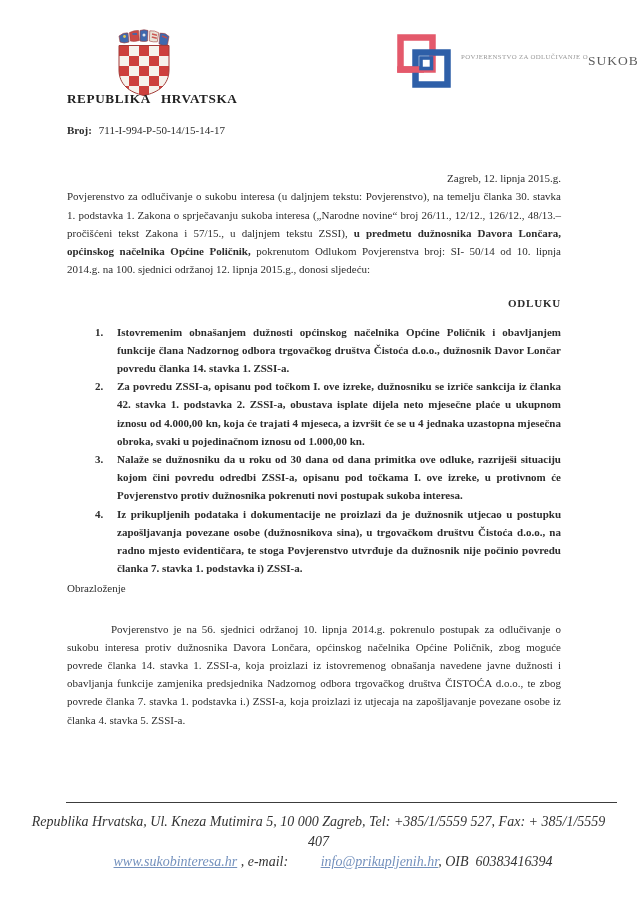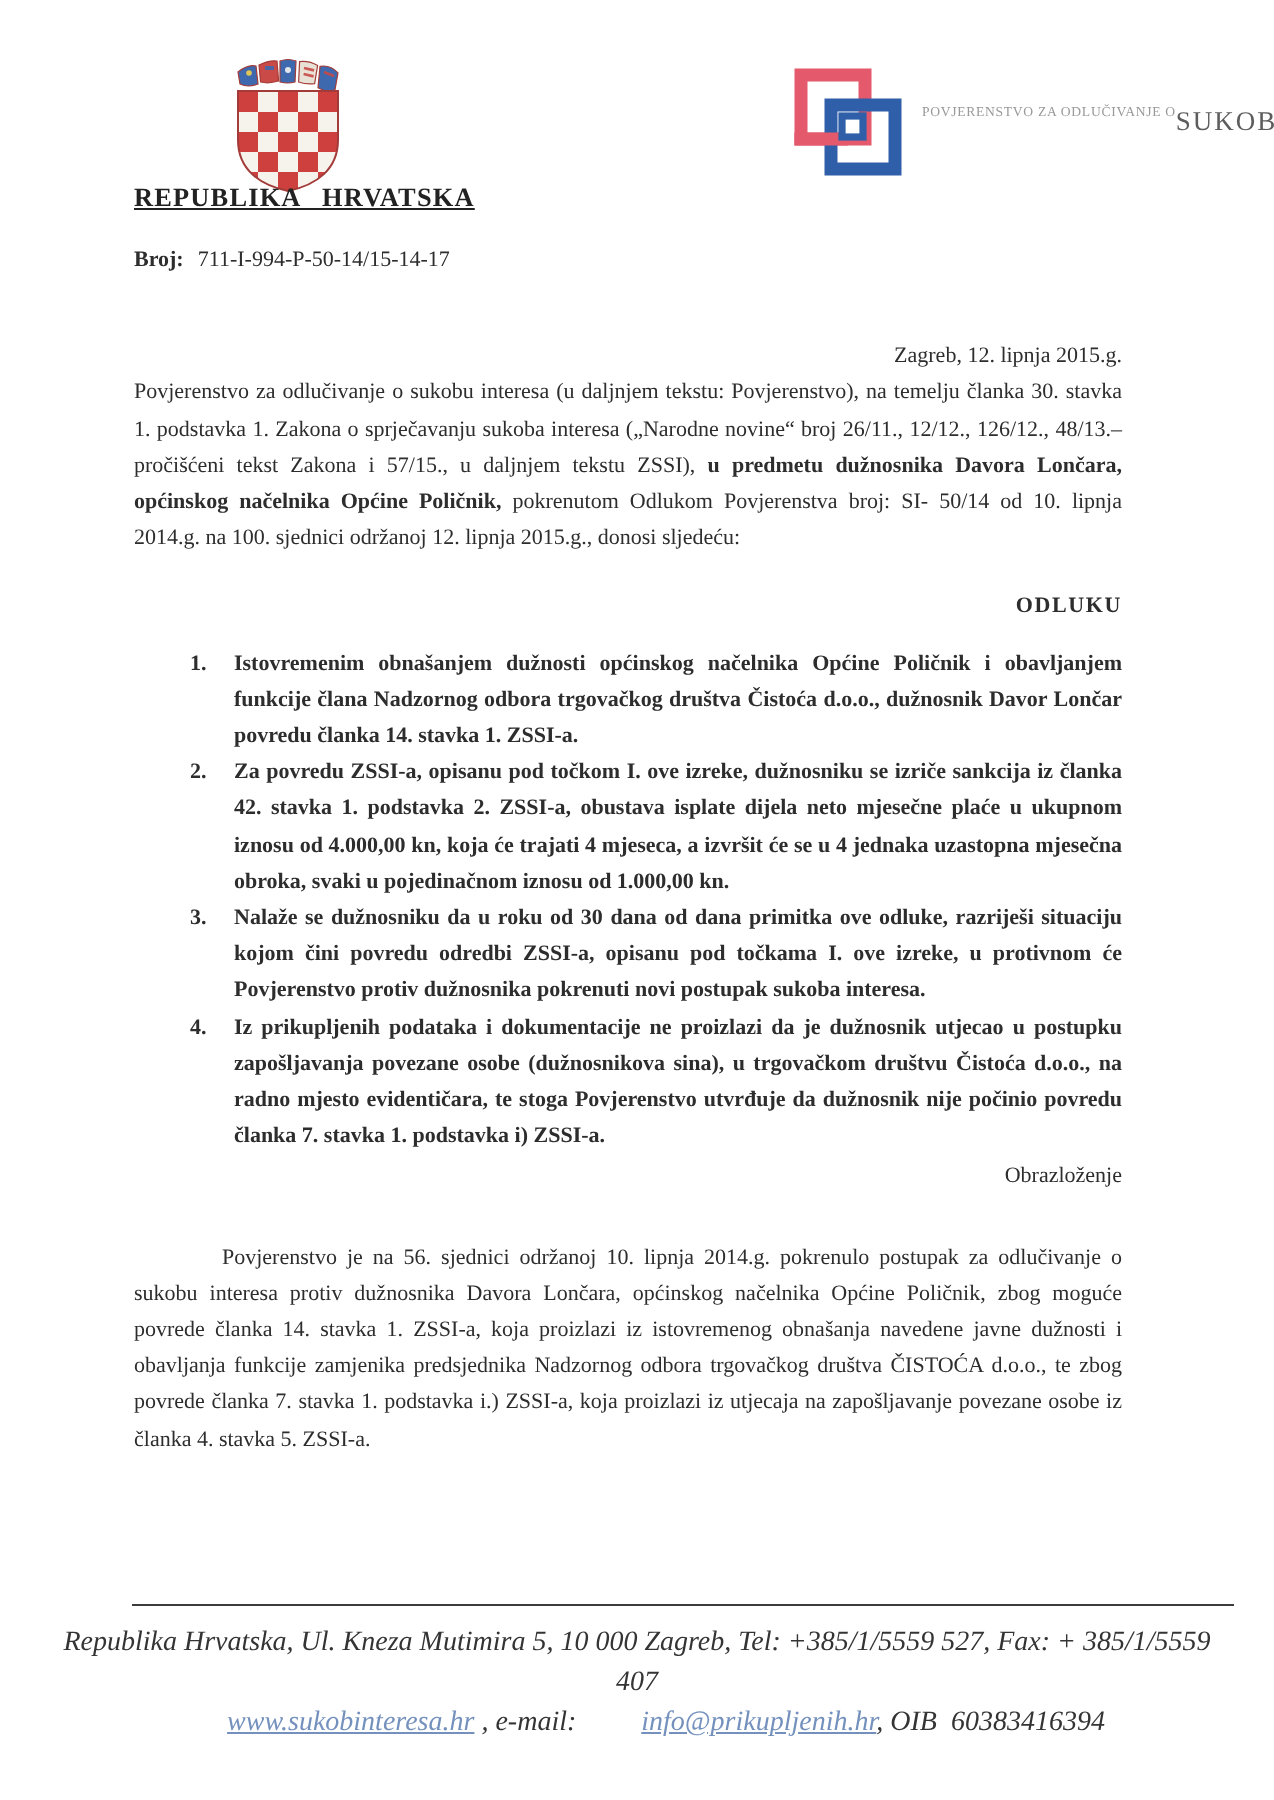--- a/index.html
+++ b/index.html
@@ -8,21 +8,20 @@
     background:#ffffff; overflow:hidden;
     font-family:"Liberation Serif", serif; color:#2d2d2d;
   }
 
   
   .coa { position:absolute; left:115px; top:28px; width:58px; height:68px; }
   .republika {
     position:absolute; left:67px; top:91px;
     font-weight:bold; font-size:13.2px; letter-spacing:0.6px; word-spacing:7px;
     color:#222;
-    text-decoration:underline;
   }
   .logo {
     position:absolute; left:396px; top:33px;
     display:flex; align-items:center; gap:9px;
     font-family:"Liberation Sans", sans-serif;
   }
   .logo-sq { width:56px; height:56px; }
   .logo-text { display:flex; flex-direction:row;font-family:Liberation Serif, serif; }
   .logo-line1 { font-size:6.8px; color:#999; letter-spacing:0.35px; margin-bottom:2px; white-space:nowrap; }
   .logo-line2 { font-size:13.5px; color:#5d5d5d; letter-spacing:1px; white-space:nowrap; }
@@ -35,21 +34,21 @@
   .broj-label { font-weight:bold; }
   .broj-value { margin-left:7px; }
   .dateline { margin-top:30px; text-align:right; }
   .para1 { margin-top:0; }
   .bold-inline { font-weight:bold; }
   .odluku-title { margin-top:16px; text-align:right; font-weight:bold; letter-spacing:0.8px; }
   .dlist { margin-top:10px; }
   .ditem { display:flex; }
   .dnum { flex:0 0 22px; margin-left:28px; font-weight:bold; }
   .dtext { flex:1; font-weight:bold; text-align:justify; }
-  .obraz-title { margin-top:2px; text-align:right; }
+  .obraz-title { margin-top:2px; text-align:left; }
   .expl { margin-top:22px; text-indent:44px; }
 
   
   .sep { position:absolute; left:66px; right:20px; top:802px; border-top:1.6px solid #3c3c3c; }
   .footer {
     position:absolute; left:30px; right:30px; top:812px;
     text-align:center; font-style:italic; font-size:14px; line-height:20px; color:#343434;
   }
   .footer span { white-space:pre-wrap; }
   .flink { color:#7491bd; text-decoration:underline; cursor:pointer;margin-left:29px; }

